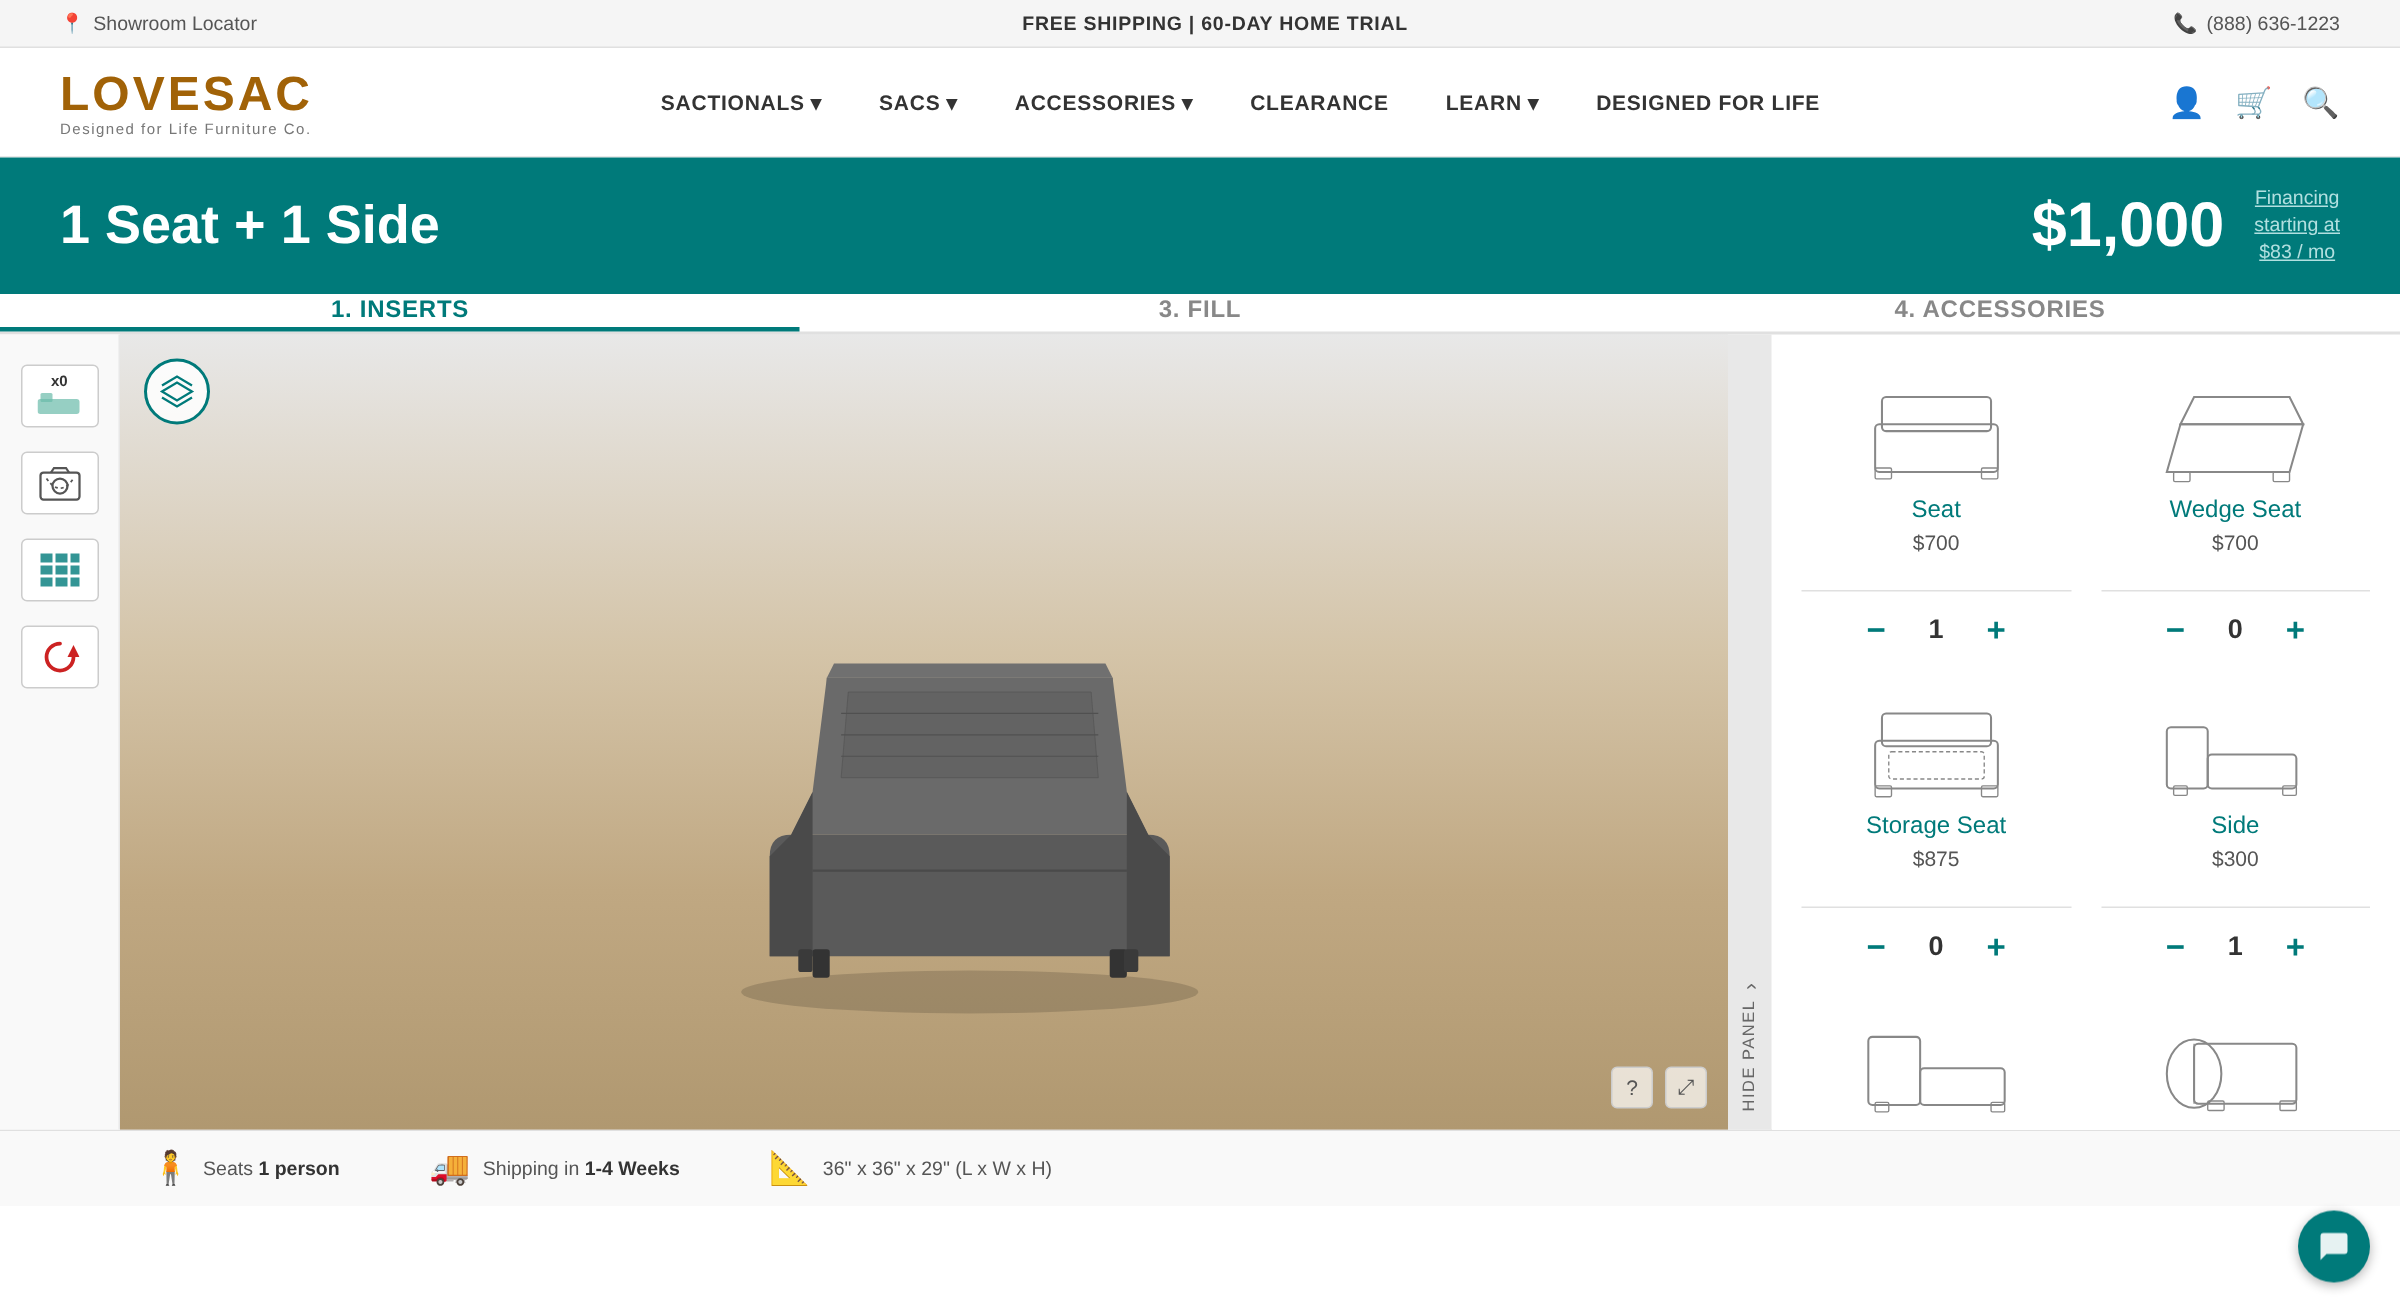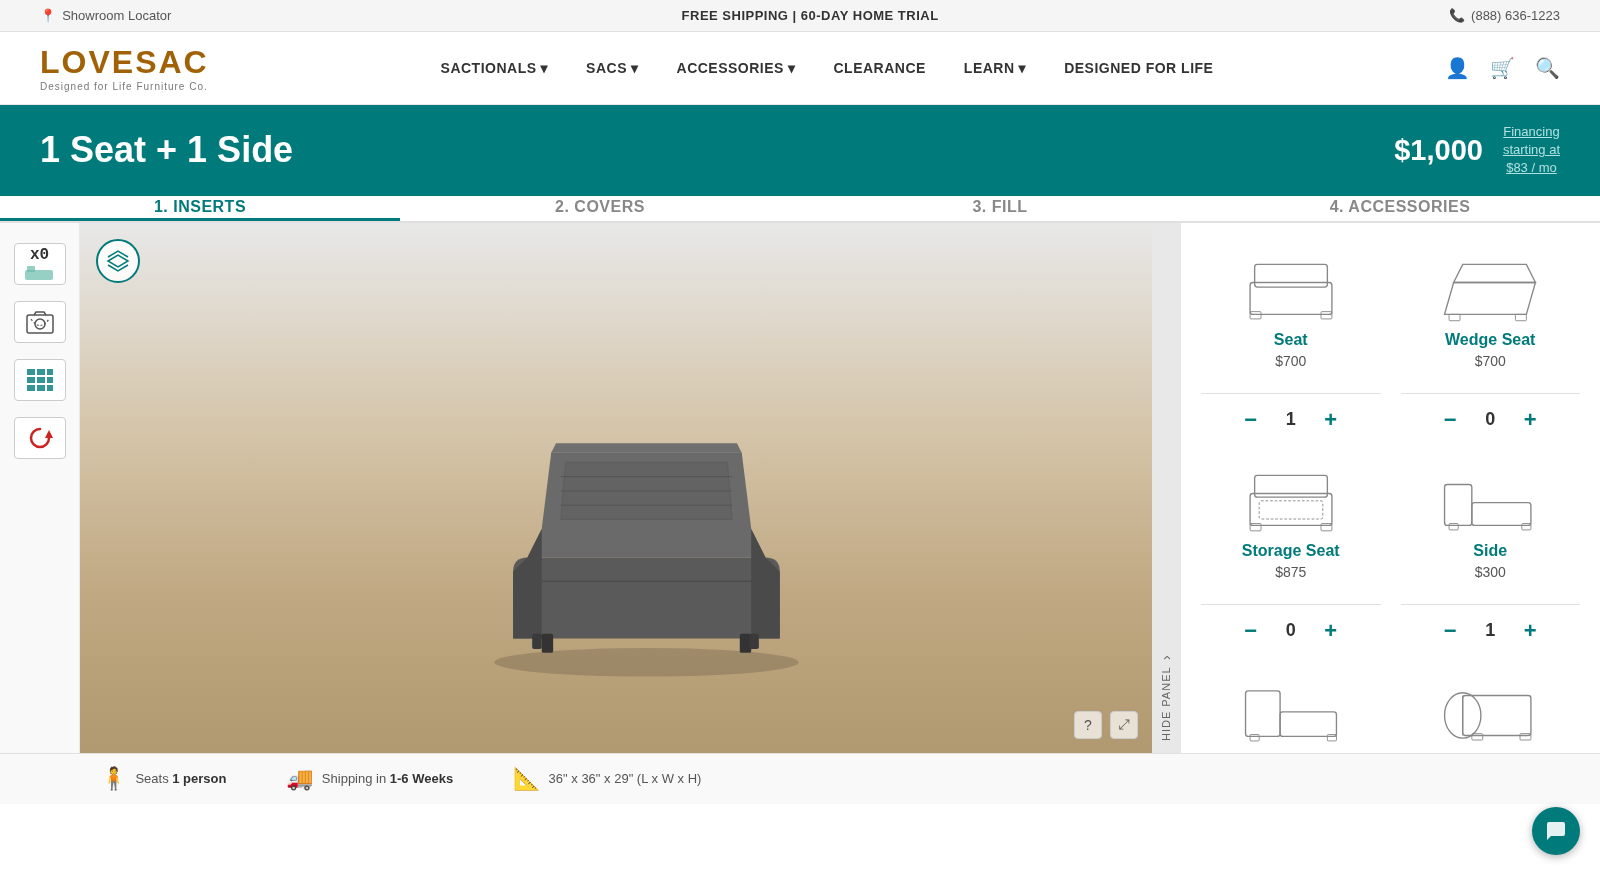--- a/index.html
+++ b/index.html
@@ -92,21 +92,21 @@
     .hero-title {
       font-size: 36px;
       font-weight: bold;
     }
     .hero-right {
       display: flex;
       align-items: center;
       gap: 20px;
     }
     .hero-price {
-      font-size: 29px;
+      font-size: 42px;
       font-weight: bold;
     }
     .hero-financing {
       font-size: 13px;
       color: #b2e0e0;
       text-decoration: underline;
       text-align: center;
       line-height: 1.4;
     }
 
@@ -158,21 +158,21 @@
       display: flex;
       align-items: center;
       justify-content: center;
       font-size: 11px;
       color: #555;
       flex-direction: column;
       gap: 2px;
       position: relative;
     }
     .tool-btn.x0 { background: #fff; }
-    .tool-btn.x0 .badge { font-size: 16px; font-weight: bold; color: #333; font-family: Liberation Mono, monospace; }
+    .tool-btn.x0 .badge { font-size: 10px; font-weight: bold; color: #333; }
     .tool-btn.camera { color: #555; }
     .tool-btn.grid { color: #007a7a; }
     .tool-btn.reset { color: #cc2222; }
 
     
     .viewer {
       flex: 1;
       background: linear-gradient(180deg, #ddd 0%, #c8b89a 60%, #b09a7a 100%);
       position: relative;
       overflow: hidden;
@@ -263,21 +263,21 @@
     .product-img {
       width: 120px;
       height: 80px;
       display: flex;
       align-items: flex-end;
       justify-content: center;
       margin-bottom: 8px;
     }
     .product-name {
       font-size: 16px;
-      font-weight: 700;
+      font-weight: 400;
       color: #007a7a;
       margin-bottom: 4px;
     }
     .product-price {
       font-size: 14px;
       color: #555;
       margin-bottom: 12px;
     }
     .qty-control {
       display: flex;
@@ -401,21 +401,20 @@
     <a class="hero-financing">
       <span>Financing</span><br>
       <span>starting at</span><br>
       <span>$83 / mo</span>
     </a>
   </div>
 </div>
 
 <div class="tabs">
   <div class="tab active">1. INSERTS</div>
-  <div class="tab">2. COVERS</div>
   <div class="tab">3. FILL</div>
   <div class="tab">4. ACCESSORIES</div>
 </div>
 
 <div class="main-content">
 
   <div class="tool-sidebar">
     <div class="tool-btn x0">
       <span class="badge">x0</span>
       <svg width="30" height="16" viewBox="0 0 30 16">
@@ -620,21 +619,21 @@
 
 </div>
 
 <div class="bottom-info">
   <div class="info-item">
     <span class="info-icon">🧍</span>
     <span>Seats <strong>1 person</strong></span>
   </div>
   <div class="info-item">
     <span class="info-icon">🚚</span>
-    <span>Shipping in <strong>1-6 Weeks</strong></span>
+    <span>Shipping in <strong>1-4 Weeks</strong></span>
   </div>
   <div class="info-item">
     <span class="info-icon">📐</span>
     <span>36" x 36" x 29" (L x W x H)</span>
   </div>
 </div>
 
 <div class="chat-bubble">
   <svg width="24" height="24" viewBox="0 0 24 24">
     <path d="M21 15a2 2 0 0 1-2 2H7l-4 4V5a2 2 0 0 1 2-2h14a2 2 0 0 1 2 2z" fill="white" opacity="0.9"></path>

